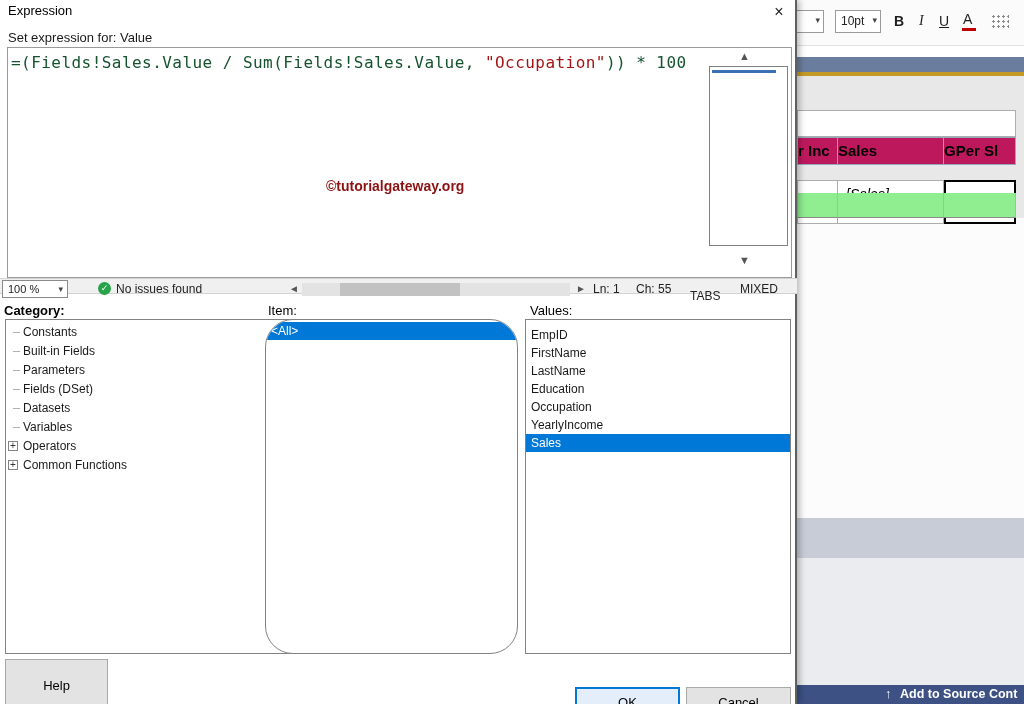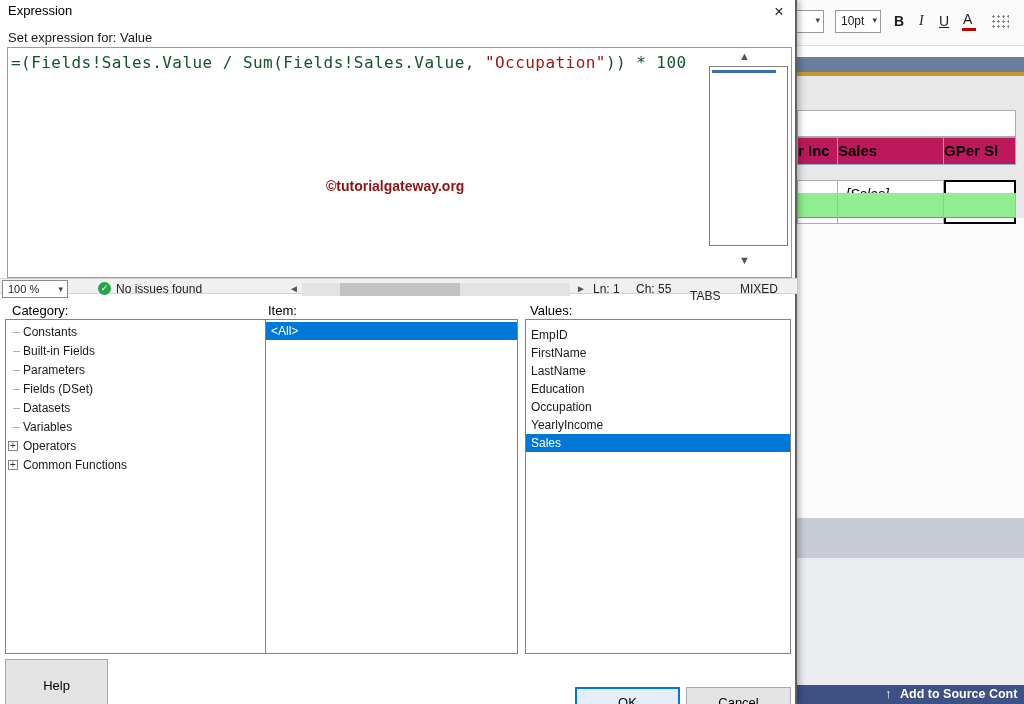--- a/index.html
+++ b/index.html
@@ -66,24 +66,24 @@
   .issues{position:absolute;left:116px;top:3px;}
   .hs-left{position:absolute;left:289px;top:4px;font-size:10px;color:#555;}
   .hs-track{position:absolute;left:302px;top:4px;width:268px;height:13px;background:#e3e3e3;}
   .hs-thumb{position:absolute;left:38px;top:0;width:120px;height:13px;background:#c2c2c2;}
   .hs-right{position:absolute;left:576px;top:4px;font-size:10px;color:#555;}
   .sb-ln{position:absolute;left:593px;top:3px;}
   .sb-ch{position:absolute;left:636px;top:3px;}
   .sb-tabs{position:absolute;left:690px;top:10px;}
   .sb-mixed{position:absolute;left:740px;top:3px;}
   .lbl{position:absolute;top:303px;font-size:13px;color:#000;}
-  .lbl.cat{left:12px;} .lbl.itm{left:268px;} .lbl.val{left:530px;}
+  .lbl.cat{left:4px;font-weight:bold;} .lbl.itm{left:268px;} .lbl.val{left:530px;}
   .listbox{position:absolute;top:319px;height:335px;border:1px solid #828282;background:#fff;overflow:hidden;font-size:12px;color:#1a1a1a;padding-top:3px;}
   .cat-list{left:5px;width:298px;}
-  .item-list{left:265px;width:253px;padding-top:2px;}
+  .item-list{left:265px;width:253px;padding-top:2px;border-radius:28px;}
   .values-list{left:525px;width:266px;padding-top:6px;}
   .cat-row{position:relative;height:19px;line-height:19px;padding-left:17px;white-space:nowrap;}
   .cat-row.has-dash::before{content:"";position:absolute;left:7px;top:9px;width:7px;height:1px;background:#b0b0b0;}
   .plusbox{position:absolute;left:2px;top:4px;width:10px;height:10px;border:1px solid #848484;background:#fff;font-size:10px;line-height:8px;text-align:center;color:#333;}
   .li-row{height:18px;line-height:18px;padding-left:5px;white-space:nowrap;}
   .li-row.sel{background:#0078d7;color:#fff;}
   .btn{position:absolute;font-family:inherit;font-size:13px;color:#000;background:#e3e3e3;border:1px solid #a9a9a9;}
   .btn.help{left:5px;top:659px;width:103px;height:52px;}
   .btn.ok{left:575px;top:687px;width:105px;height:30px;background:#e4eefb;border:2px solid #0078d7;}
   .btn.cancel{left:686px;top:687px;width:105px;height:30px;}

